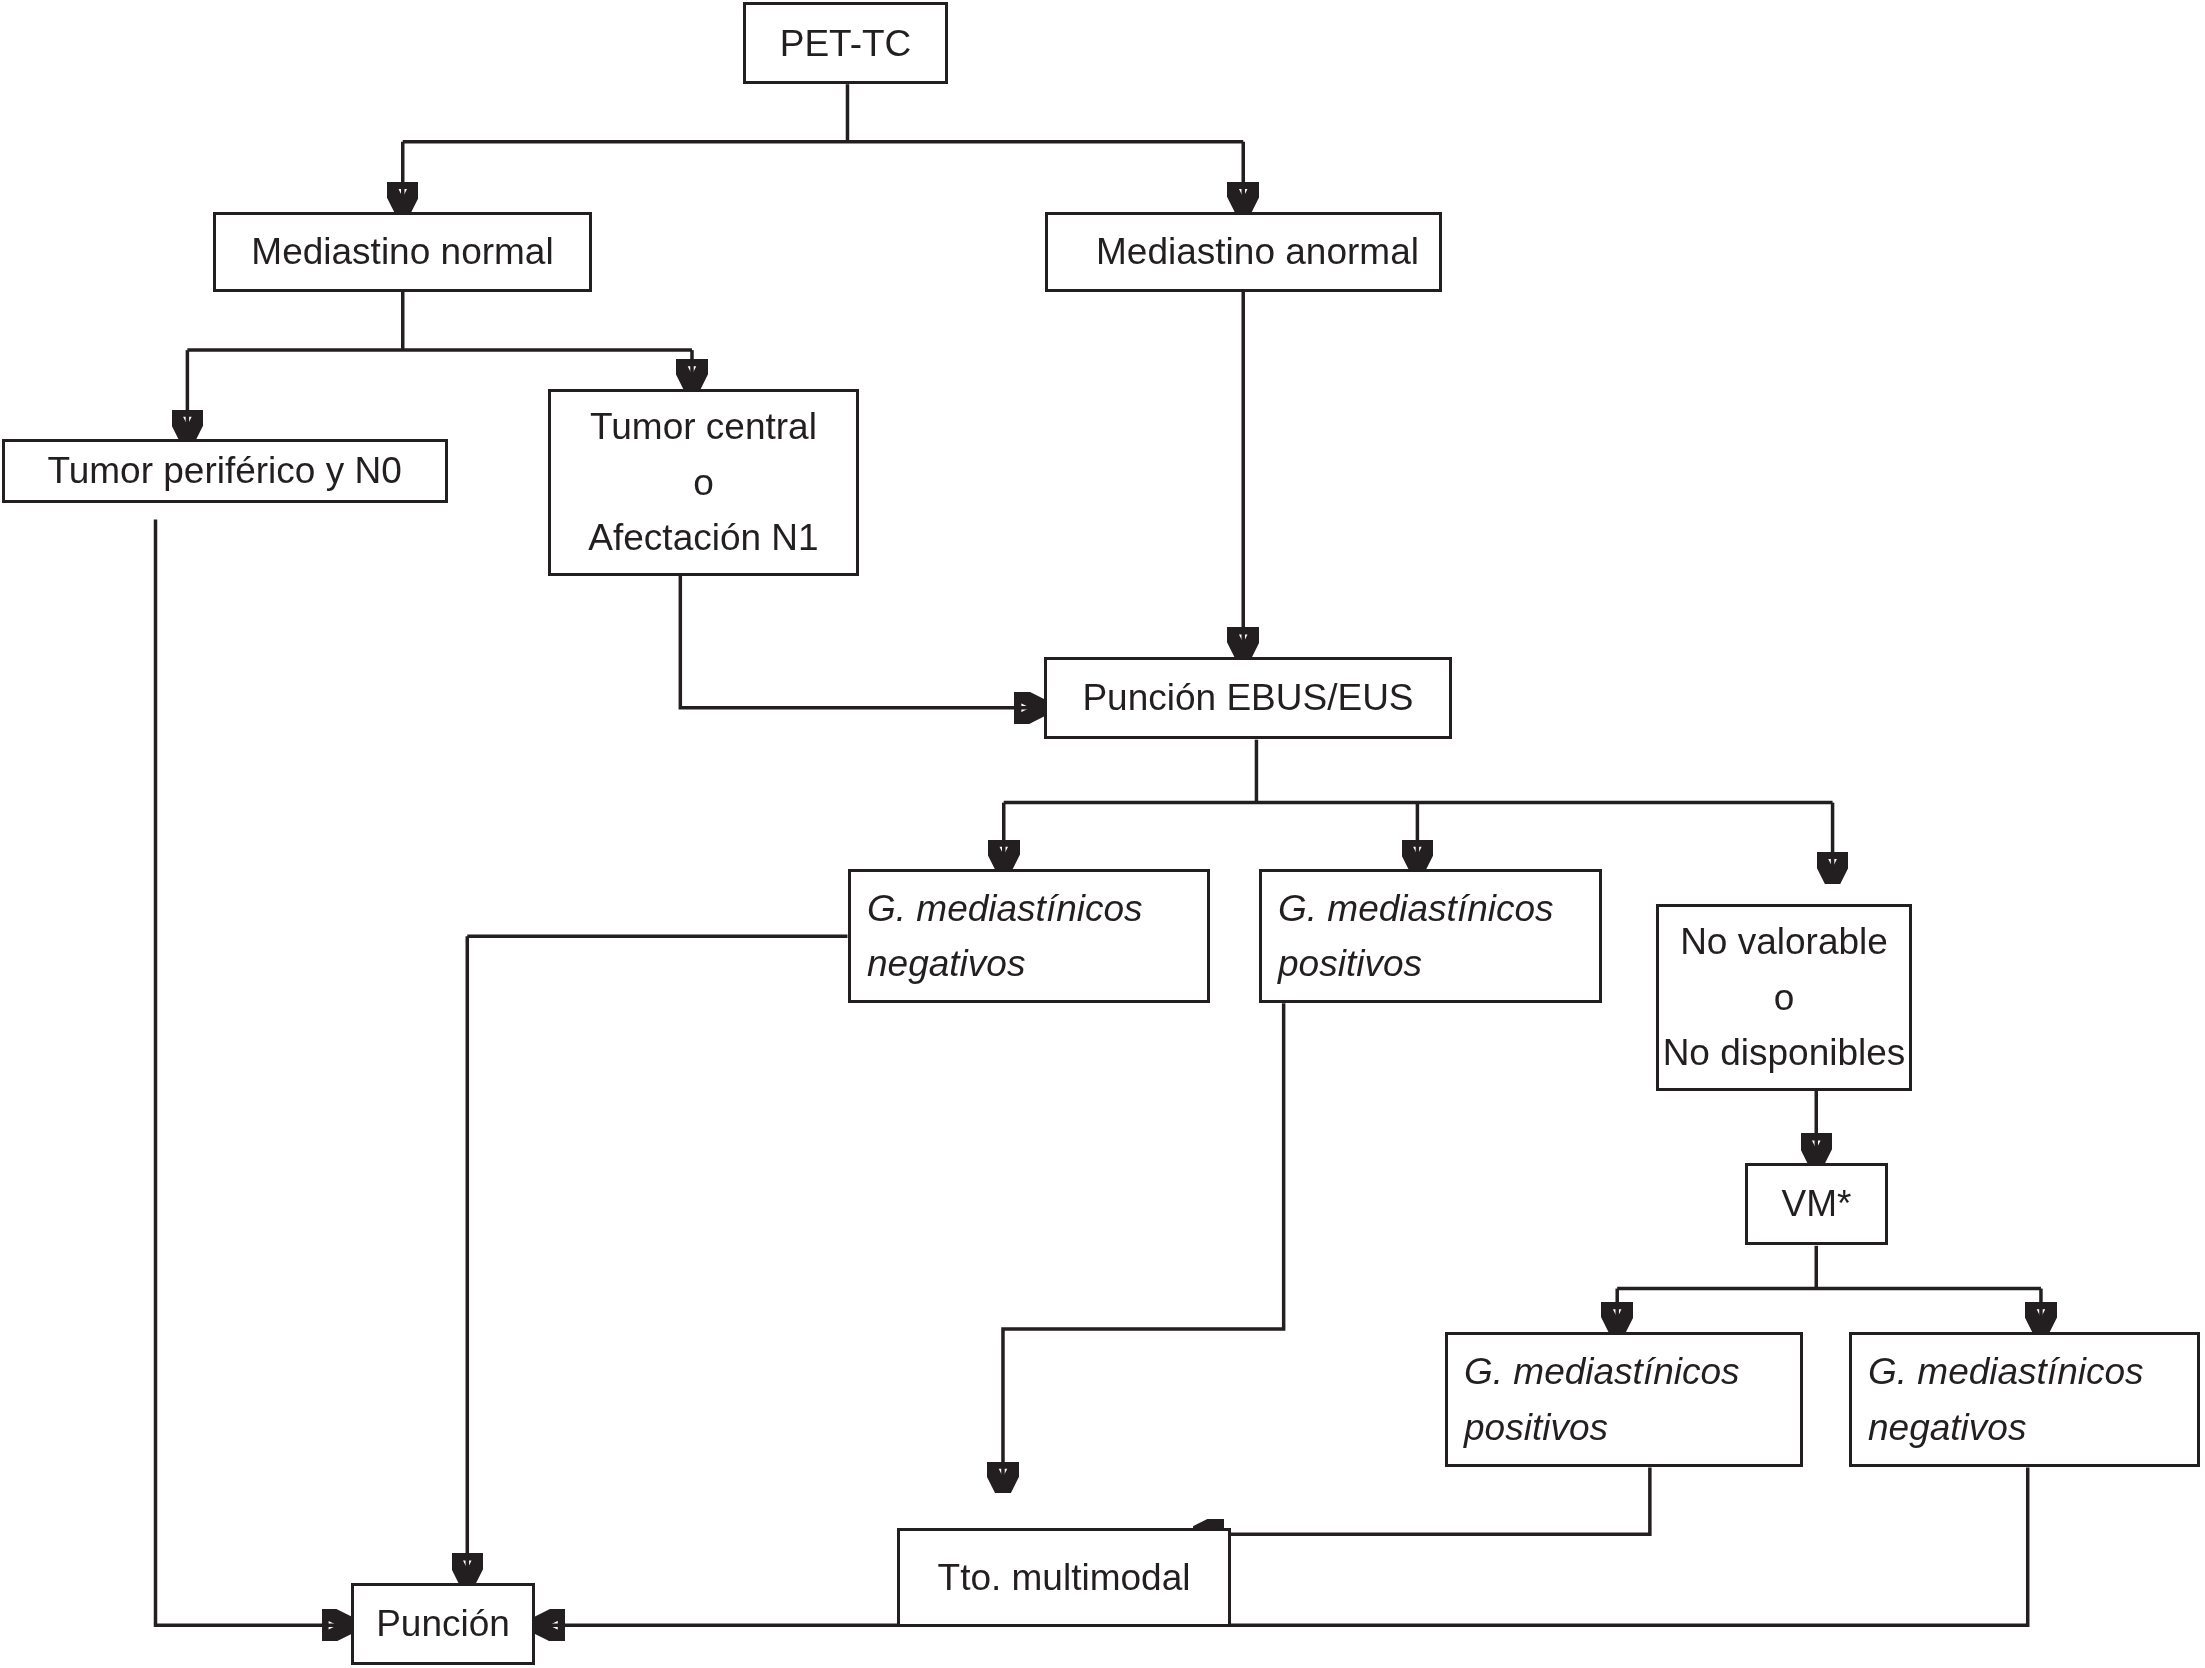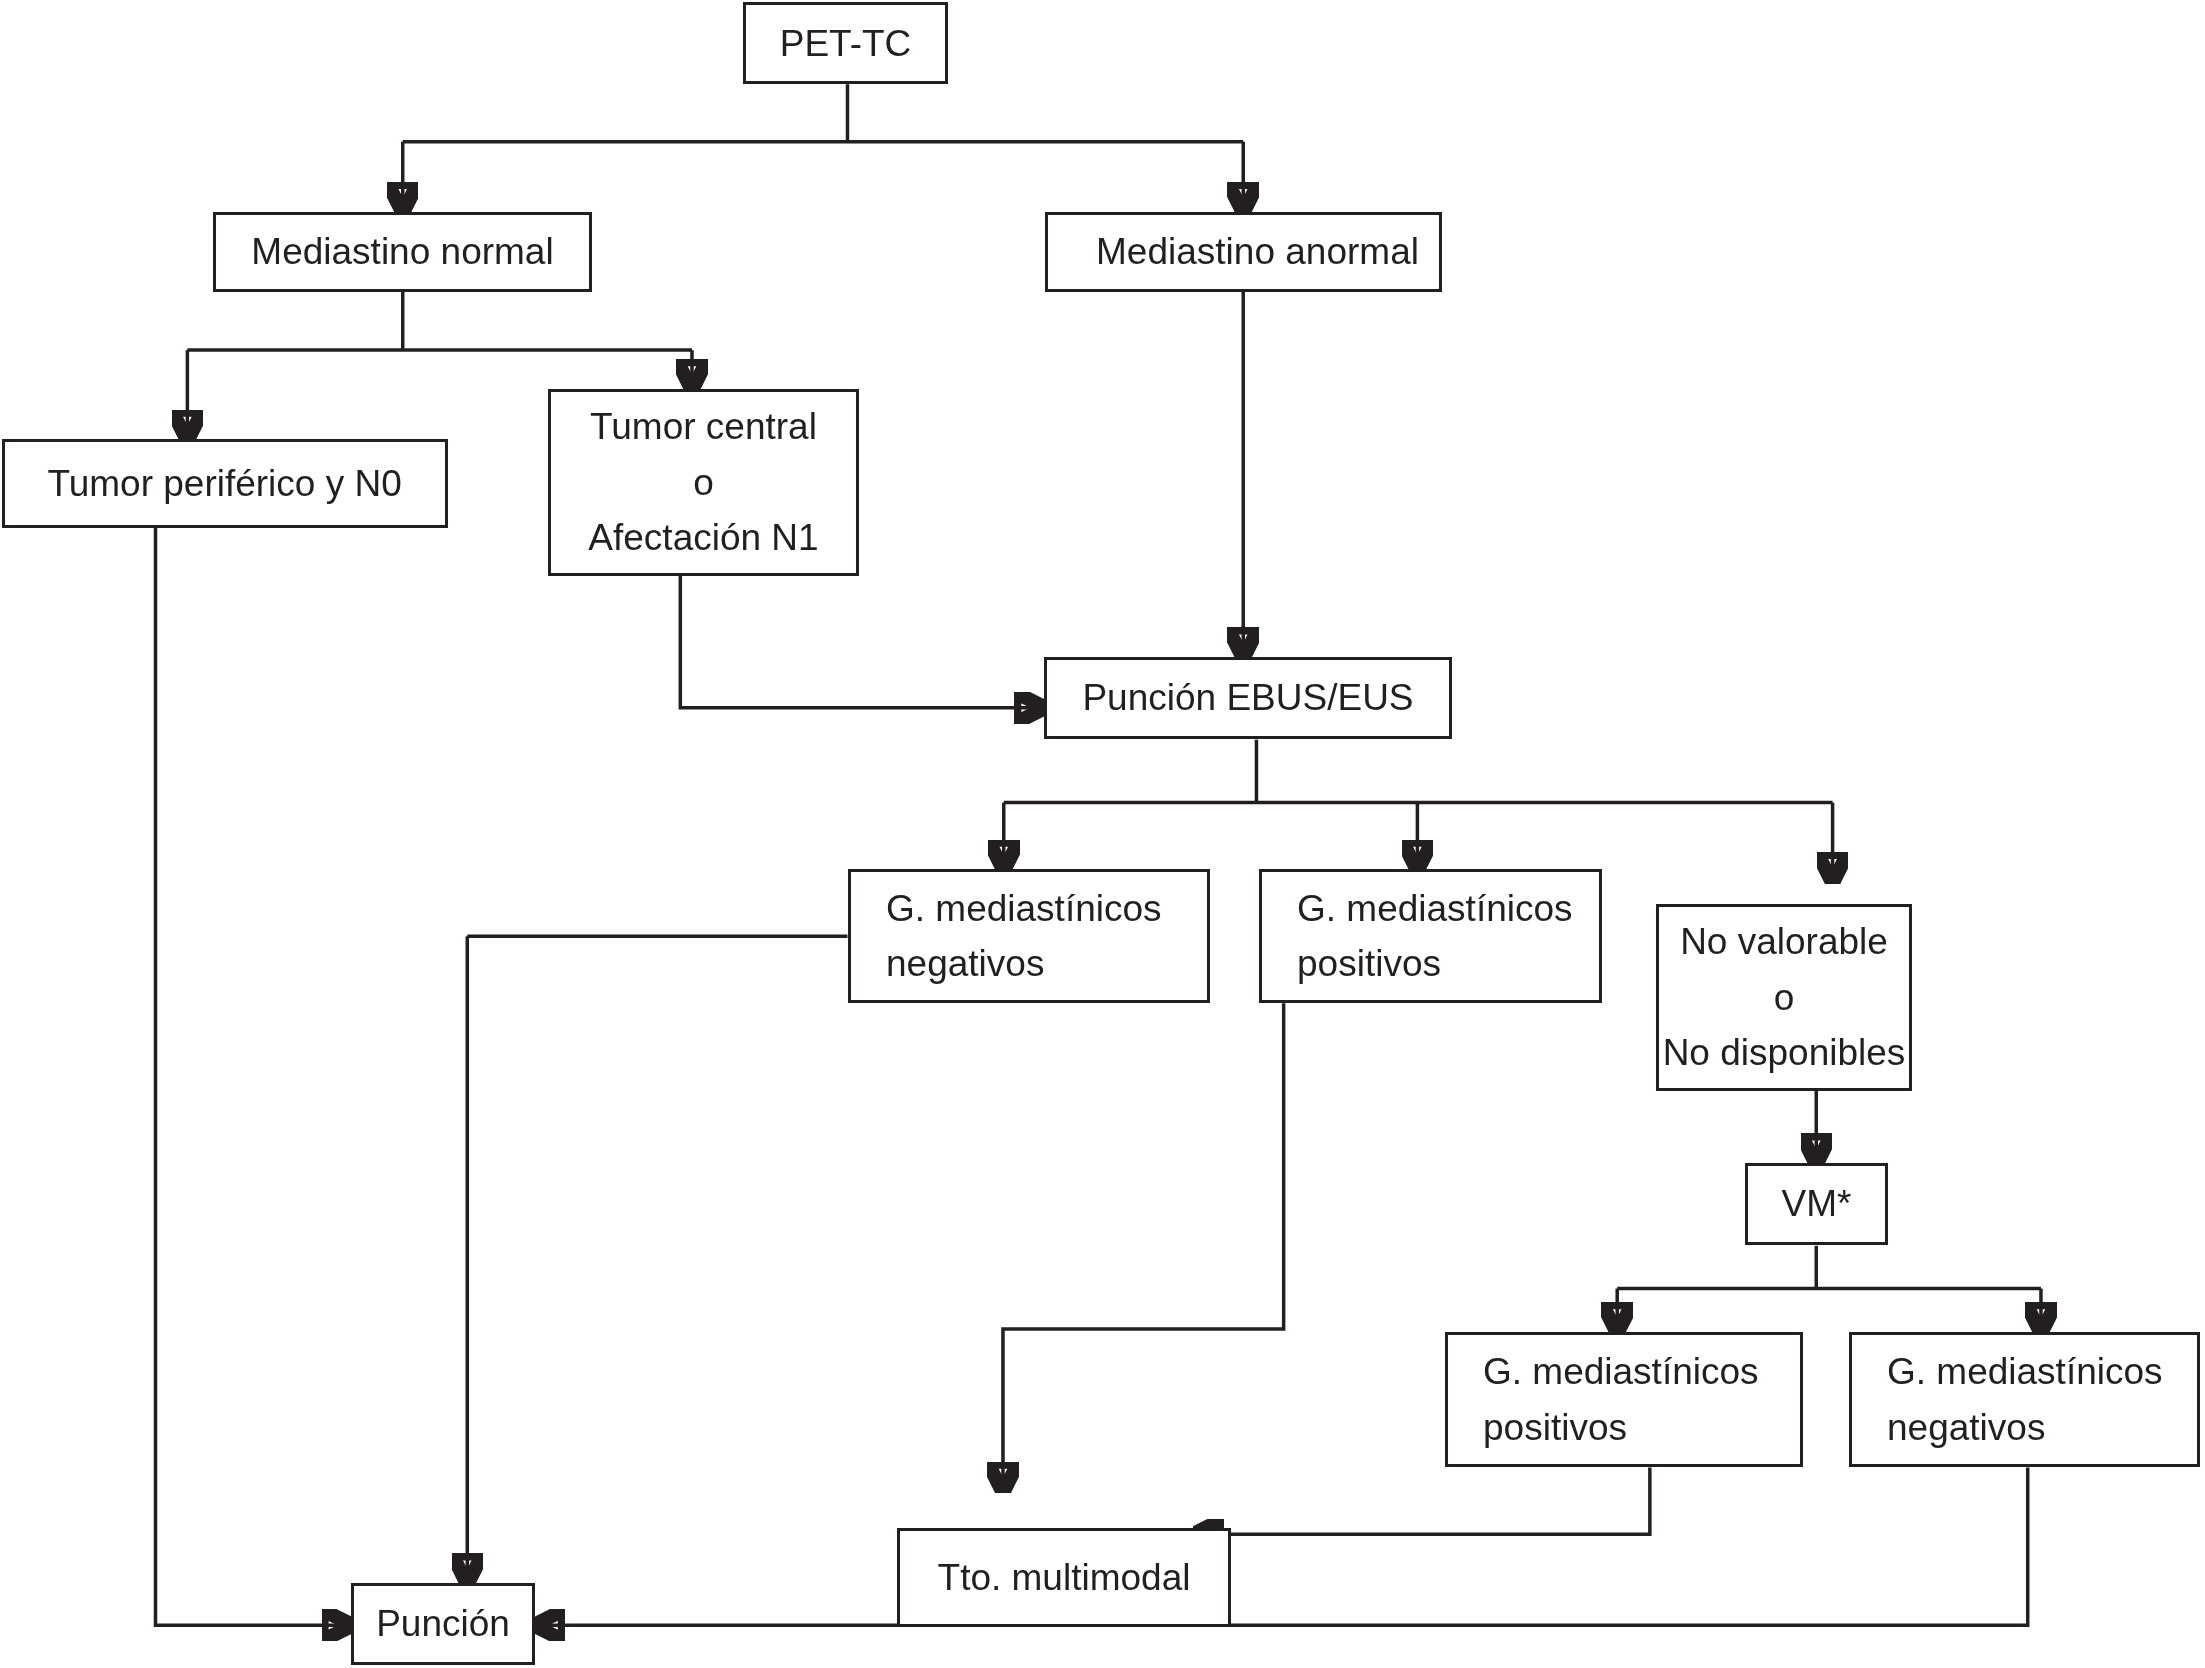--- a/index.html
+++ b/index.html
@@ -36,21 +36,22 @@
     justify-content: center;
     align-items: center;
     text-align: center;
     font-size: 37px;
     line-height: 1.5;
     white-space: nowrap;
   }
   .node.left-align {
     align-items: flex-start;
     text-align: center;
-    padding-left: 35px;
+    padding-left: 16px;
+    font-style: italic;
   }
 </style>
 </head>
 <body>
 
 <div id="canvas">
 
   <svg id="connectors" viewBox="0 0 2836 2146" xmlns="http://www.w3.org/2000/svg">
     <defs>
       <marker id="arrow" viewBox="0 0 10 10" refX="9.5" refY="5" markerWidth="9" markerHeight="9" orient="auto-start-reverse" markerUnits="strokeWidth">
@@ -92,21 +93,21 @@
   </div>
 
   <div class="node" style="left:213px; top:212px; width:379px; height:80px;">
     <span>Mediastino normal</span>
   </div>
 
   <div class="node" style="left:1045px; top:212px; width:397px; height:80px;padding-left:28px;">
     <span>Mediastino anormal</span>
   </div>
 
-  <div class="node" style="left:1.6px; top:439px; width:446px; height:89px;">
+  <div class="node" style="left:1.6px; top:439px; width:446px; height:64px;">
     <span>Tumor periférico y N0</span>
   </div>
 
   <div class="node" style="left:548px; top:389px; width:311px; height:187px;">
     <span>Tumor central</span>
     <span>o</span>
     <span>Afectación N1</span>
   </div>
 
   <div class="node" style="left:1044px; top:657px; width:408px; height:82px;">

